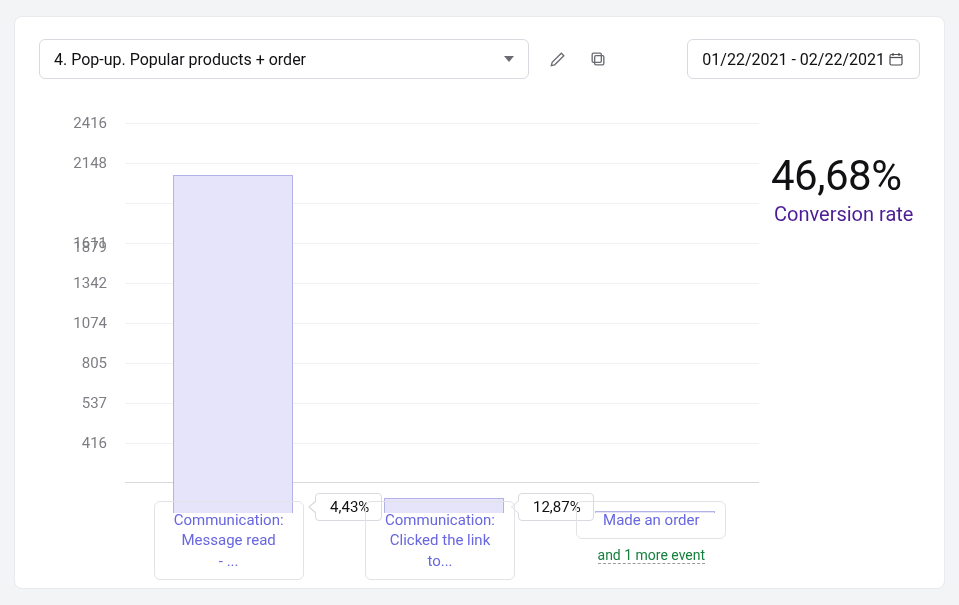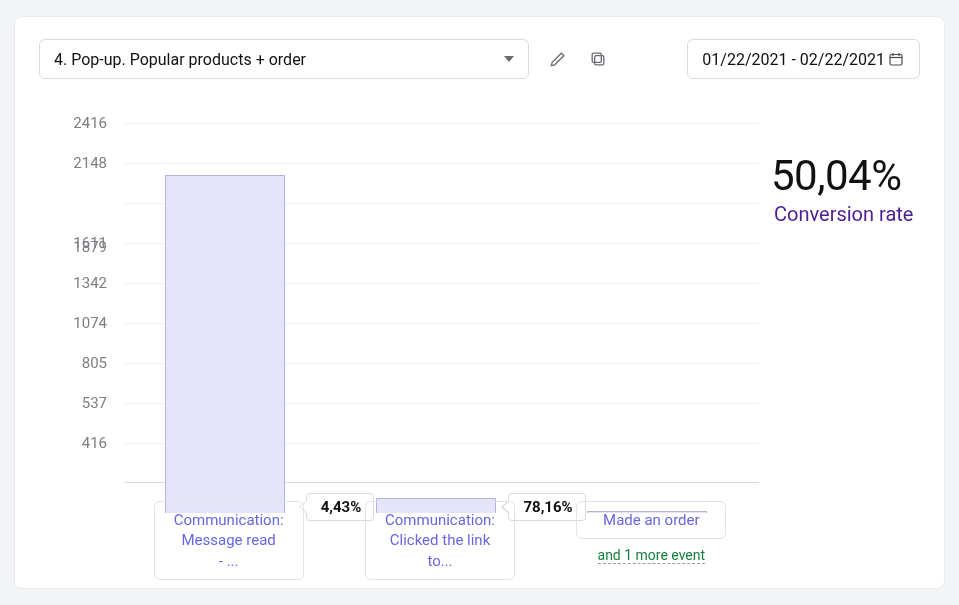--- a/index.html
+++ b/index.html
@@ -102,26 +102,25 @@
     left: 0; width: 100%;
     border-top: 1px solid #f0f1f4;
   }
   .baseline {
     position: absolute;
     left: 0; bottom: 0; width: 100%;
     border-top: 1px solid #d8d9dd;
   }
   .bars-row {
     position: absolute;
-    left: 80px;
+    left: 88px;
     bottom: 0;
     width: 634px;
     height: 360px;
     display: flex;
-    font-weight: bold;
   }
   .slot {
     flex: 1;
     position: relative;
     display: flex;
     align-items: flex-end;
     justify-content: center;
   }
   .bar {
     width: 120px;
@@ -275,21 +274,21 @@
           <div class="baseline"></div>
         </div>
 
       <div class="bars-row" id="bars-row">
           <div class="slot">
             <div class="bar" style="height: 338.245px;"></div>
             <div class="pct-tag">4,43%</div>
           </div>
           <div class="slot">
             <div class="bar" style="height: 15.0497px;"></div>
-            <div class="pct-tag">78,16%</div>
+            <div class="pct-tag">12,87%</div>
           </div>
           <div class="slot">
             <div class="bar" style="height: 1.93709px;"></div>
           </div>
         </div>
 
       <div class="x-labels" id="x-labels">
           <div class="x-slot">
             <div class="x-label-box">
               <div>Communication:</div>
@@ -307,19 +306,19 @@
           <div class="x-slot">
             <div class="x-label-box">
               <div>Made an order</div>
             </div>
             <div class="more-events">and 1 more event</div>
           </div>
         </div>
     </div>
 
     <div class="kpi">
-      <div class="kpi-value">50,04%</div>
+      <div class="kpi-value">46,68%</div>
       <div class="kpi-label">Conversion rate</div>
     </div>
 
   </div>
 
 </div>
 
 </body></html>

